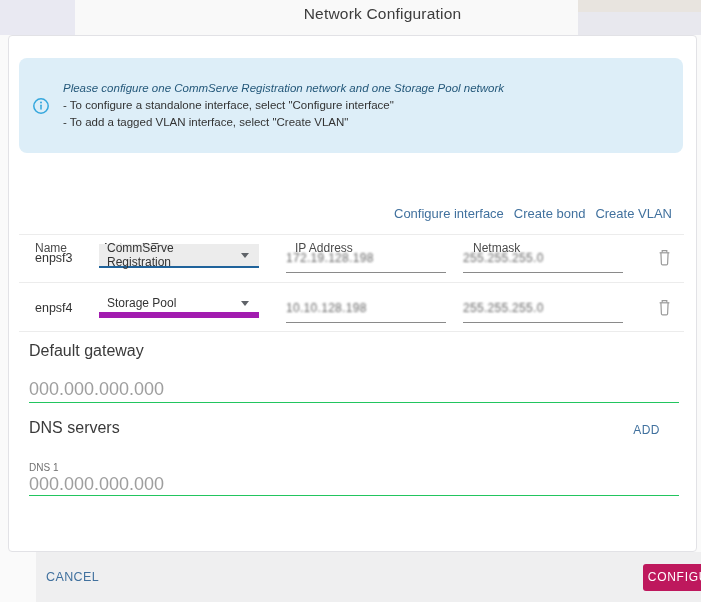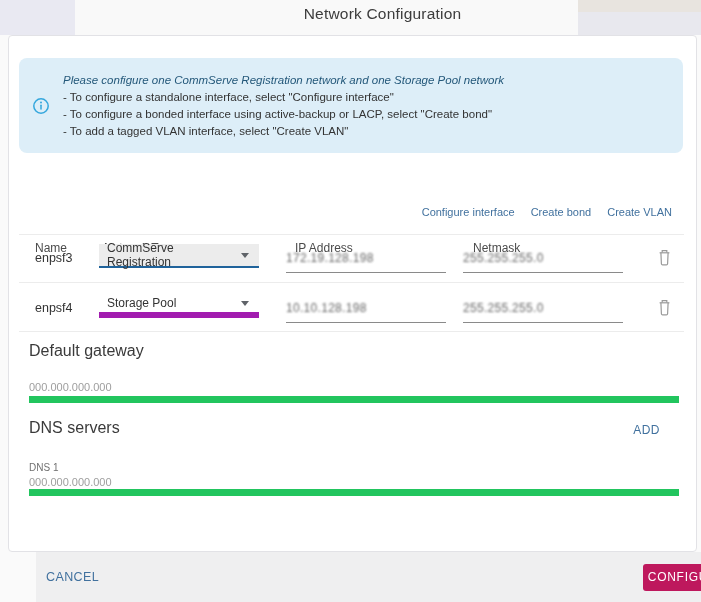--- a/index.html
+++ b/index.html
@@ -34,22 +34,22 @@
     left:10px; top:22px; width:664px; height:95px;
     background:#ddeef8; border-radius:8px;
     display:flex; align-items:center;
   }
   .info-icon-wrap { width:44px; display:flex; justify-content:center; flex:0 0 44px; }
   .info-text { font-size:11.5px; line-height:17px; color:#333; padding-right:10px; }
   .info-heading { font-style:italic; color:#24587a; }
 
   
   .links-row {
-    top:170px; right:24px; display:flex; gap:16px;
-    font-size:11px; color:#41719e;
+    top:170px; right:24px; display:flex; gap:10px;
+    font-size:13px; color:#41719e;
   }
   .links-row a { cursor:pointer; white-space:nowrap; }
 
   
   .th { font-size:12px; color:#4b4b4b; top:205px; }
   .th-name    { left:26px; }
   .th-type    { left:95px; }
   .th-ip      { left:286px; }
   .th-netmask { left:464px; }
 
@@ -81,22 +81,22 @@
   .redacted { color:#4a4a4a; filter:blur(1.2px); opacity:.85; letter-spacing:.3px; }
 
   .trash-btn { left:644px; width:22px; height:22px; cursor:pointer; background:none; border:none; }
   .row1 .trash-btn { top:212px; } .row2 .trash-btn { top:262px; }
 
   
   .section-heading { font-size:16px; color:#3a3a3a; left:20px; }
   .gateway-heading { top:306px; }
   .line-input {
     left:20px; width:650px; height:26px;
-    border:none; border-bottom:7px solid #22c55e; background:transparent;
-    font-family:"Liberation Sans", sans-serif; font-size:11px; color:#333;
+    border:none; border-bottom:1px solid #22c55e; background:transparent;
+    font-family:"Liberation Sans", sans-serif; font-size:18px; color:#333;
     outline:none;
   }
   .line-input::placeholder { color:#9e9e9e; }
   .gateway-input { top:341px; }
 
   
   .dns-heading { top:383px; }
   .add-link {
     top:387px; right:36px; font-size:12px; color:#41719e;
     letter-spacing:.5px; cursor:pointer;
@@ -135,21 +135,20 @@
     <span class="info-icon-wrap">
       <svg width="18" height="18" viewBox="0 0 18 18">
         <circle cx="9" cy="9" r="7.2" stroke="#35a7dd" stroke-width="1.5" fill="none"></circle>
         <circle cx="9" cy="5.6" r="1" fill="#35a7dd"></circle>
         <rect x="8.25" y="7.6" width="1.5" height="5.2" rx="0.7" fill="#35a7dd"></rect>
       </svg>
     </span>
     <div class="info-text">
       <div class="info-heading">Please configure one CommServe Registration network and one Storage Pool network</div>
       <div>- To configure a standalone interface, select "Configure interface"</div>
-      <div>- To configure a bonded interface using active-backup or LACP, select "Create bond"</div>
       <div>- To add a tagged VLAN interface, select "Create VLAN"</div>
     </div>
   </div>
 
   <div class="abs links-row">
     <a>Configure interface</a>
     <a>Create bond</a>
     <a>Create VLAN</a>
   </div>
 

